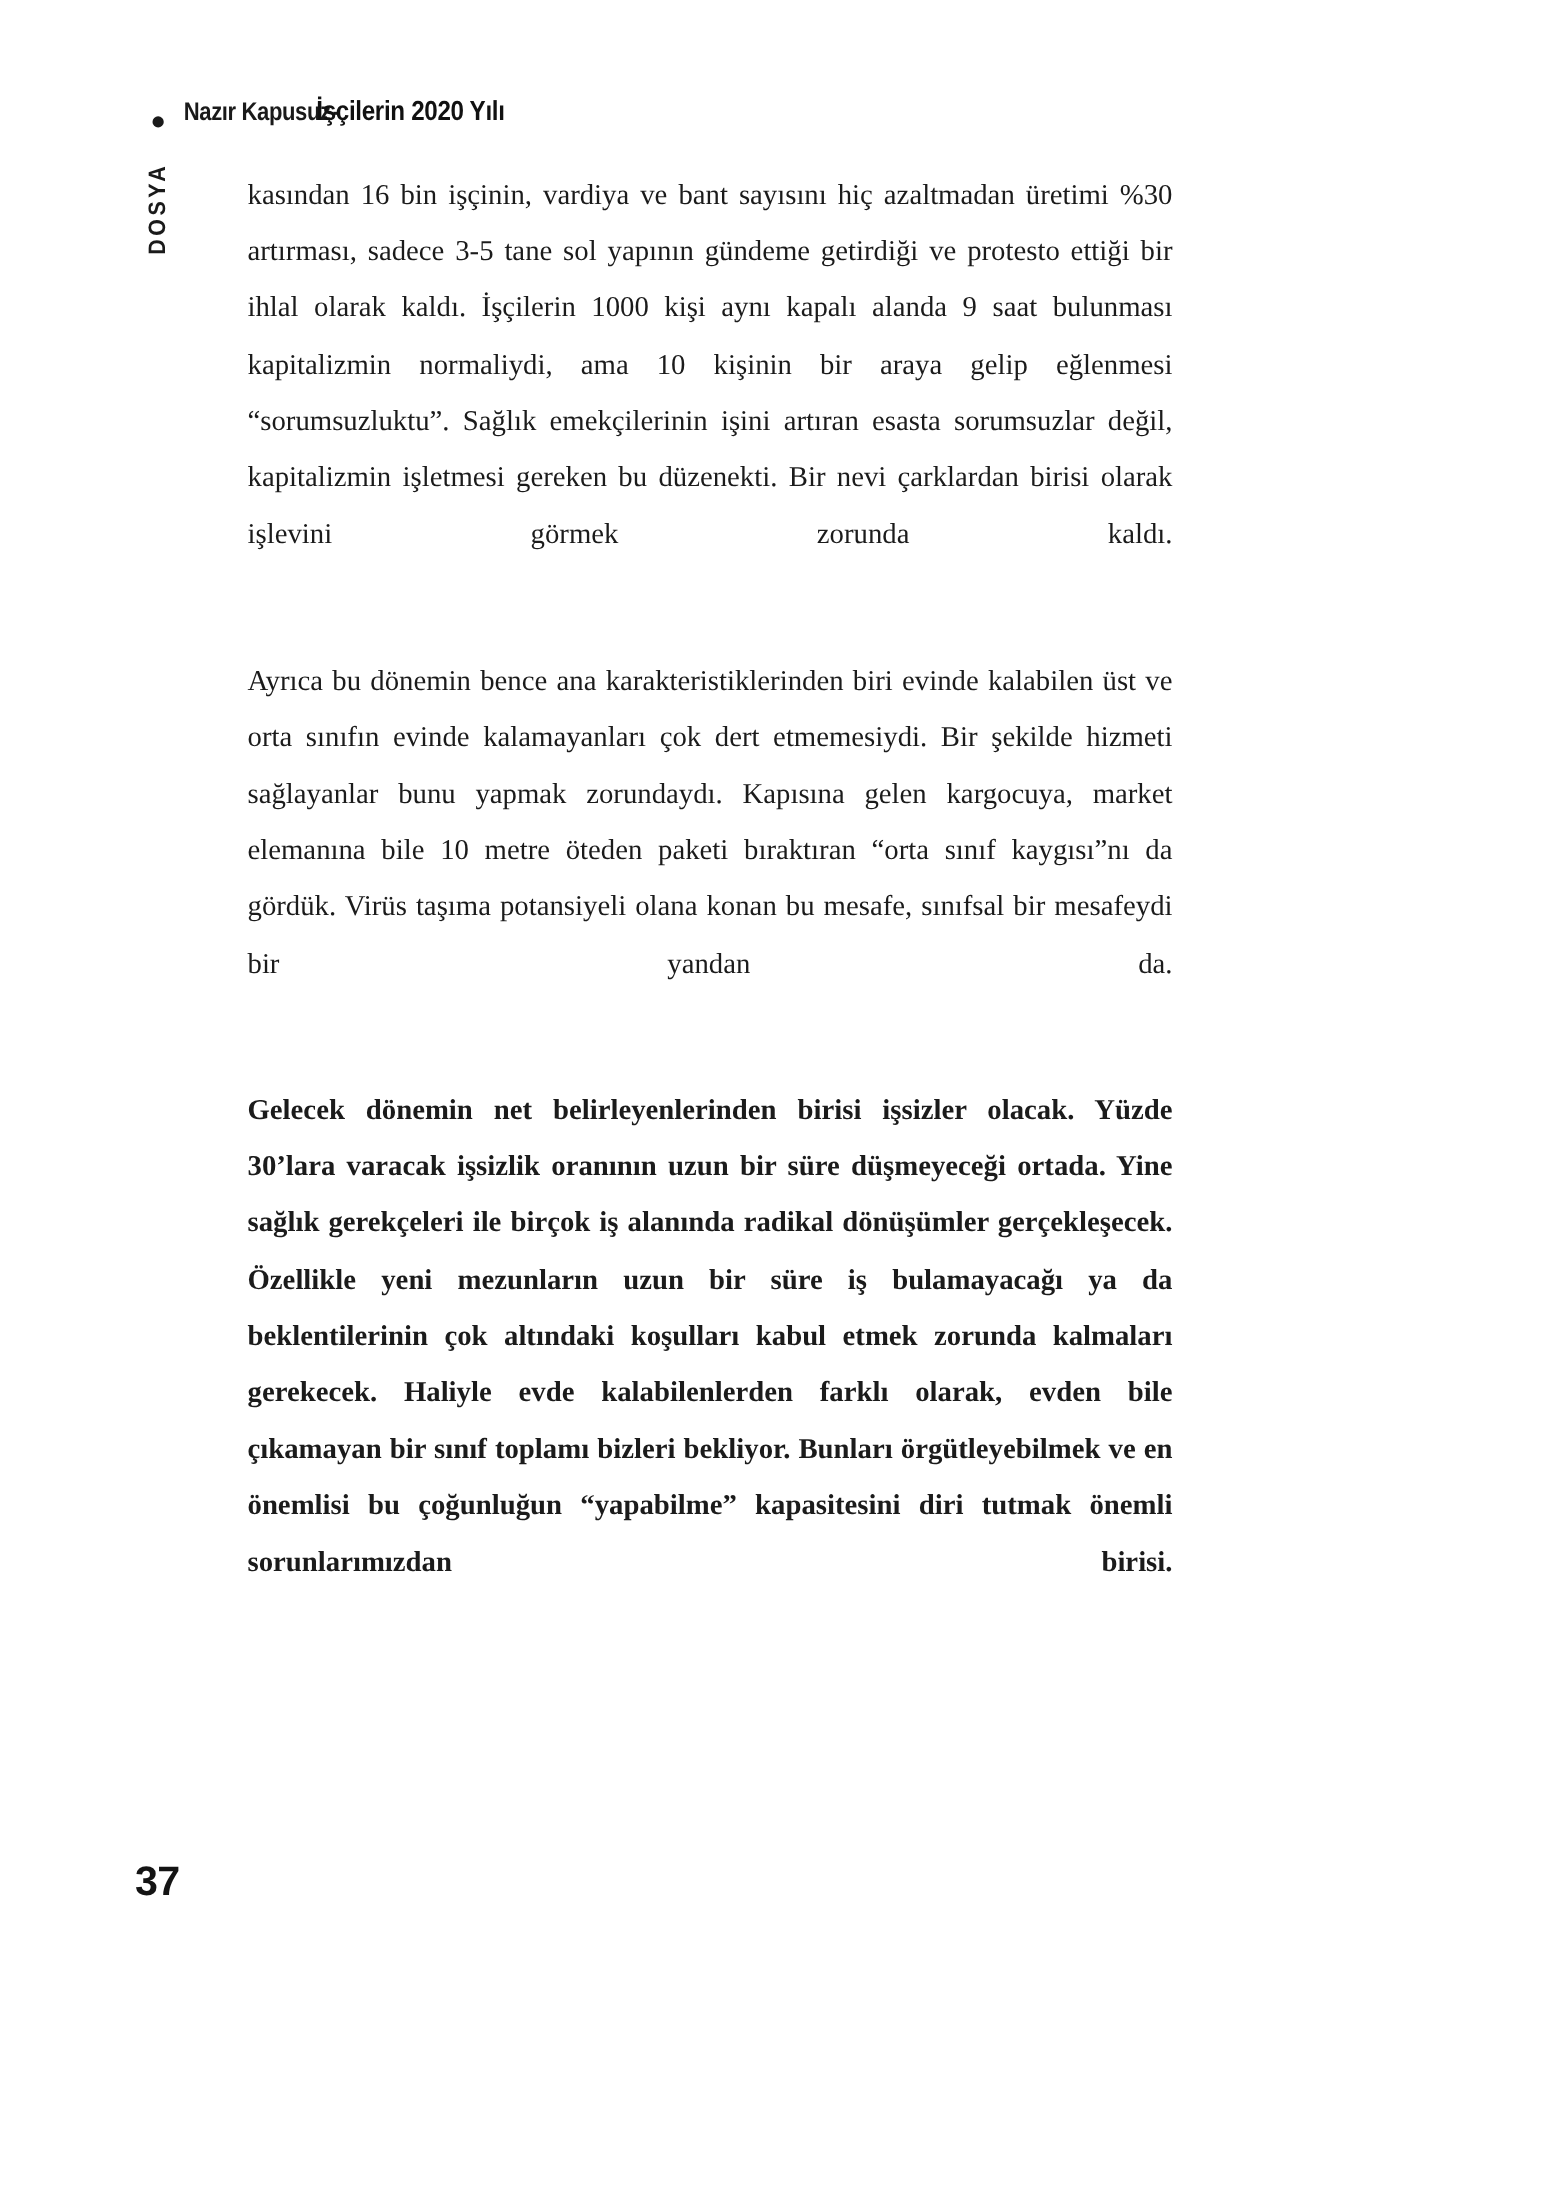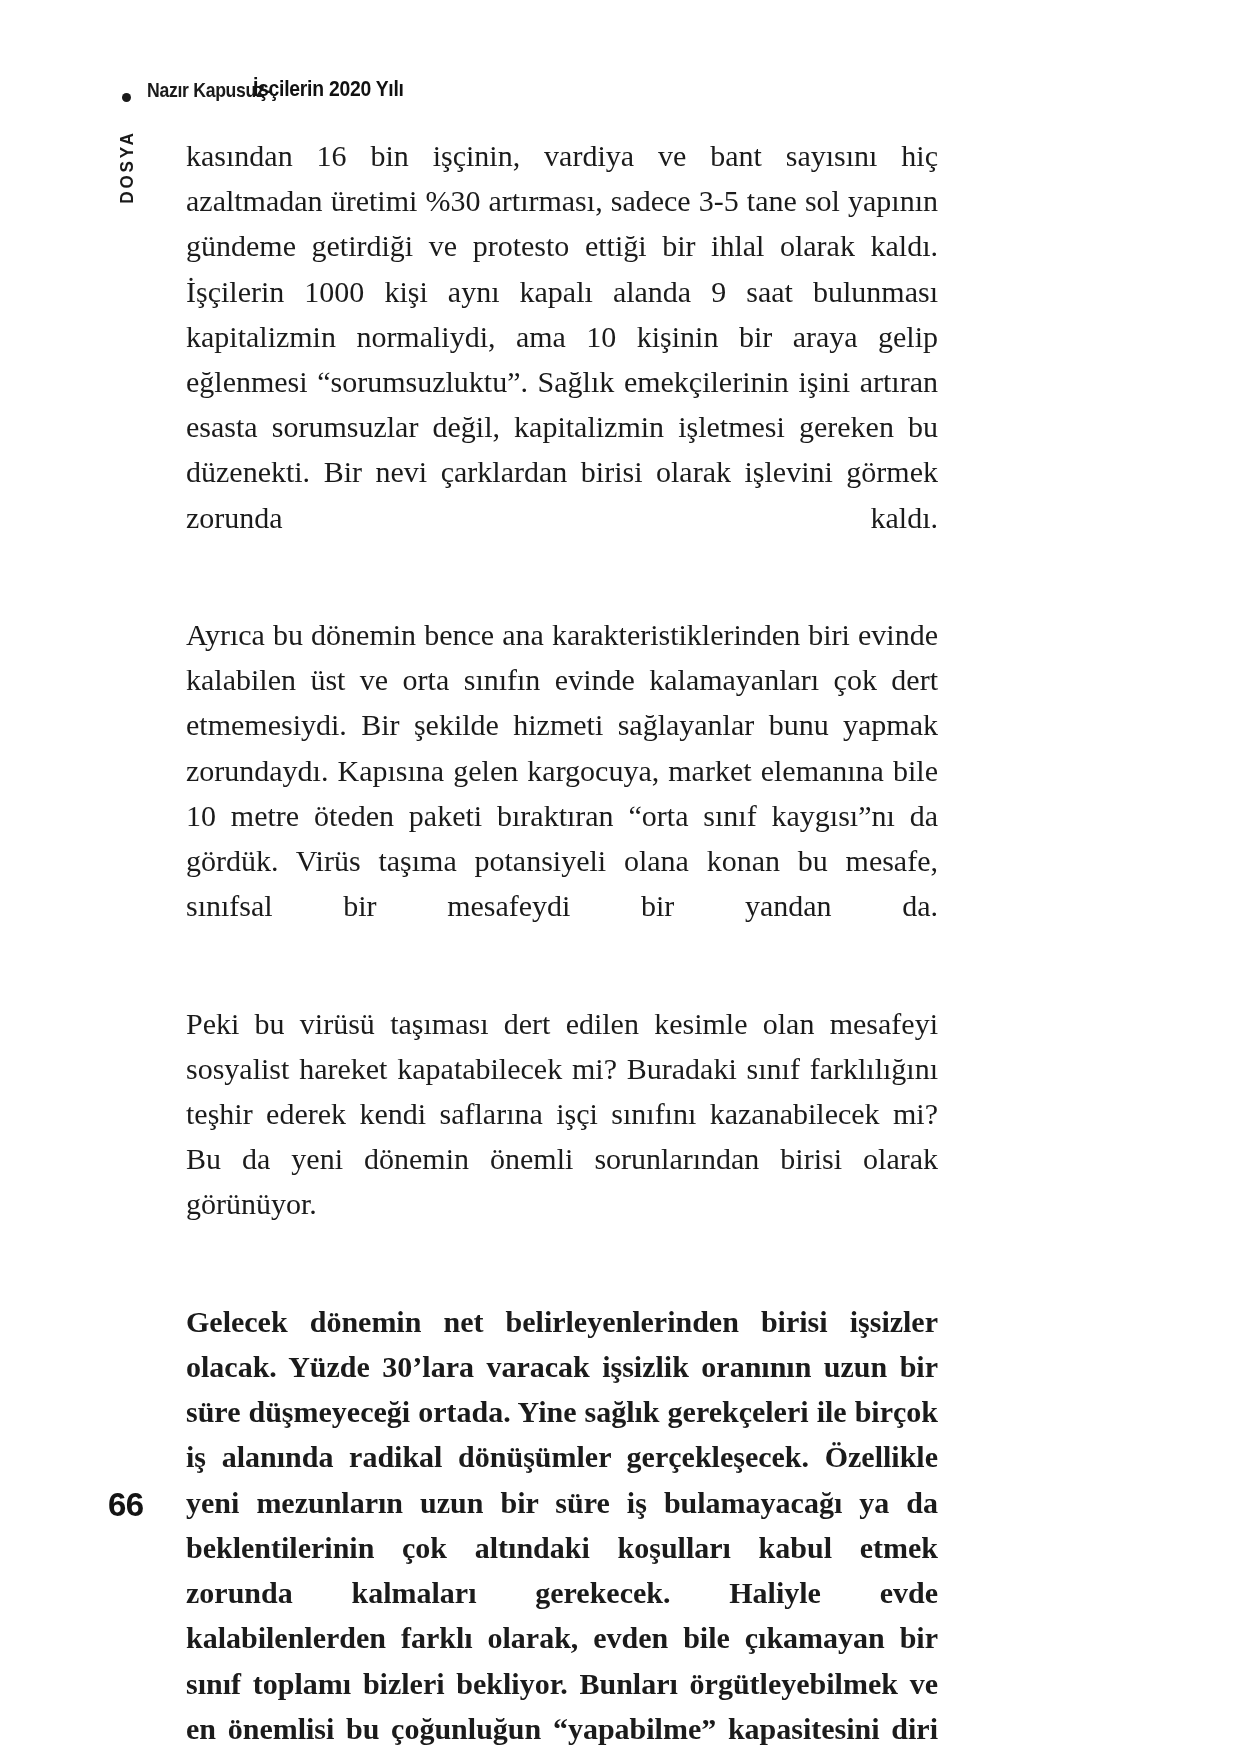--- a/index.html
+++ b/index.html
@@ -98,26 +98,26 @@
   
   .text-column {
     position: absolute;
     left: 186px;
     top: 133px;
     width: 752px;
   }
 
   .body-par {
     font-family: "Liberation Serif", "DejaVu Serif", serif;
-    font-size: 30px;
+    font-size: 23px;
     line-height: 45.2px;
     color: #1b1b1b;
     text-align: justify;
     text-justify: inter-word;
-    margin: 0 0 27px 0;
+    margin: 0 0 27px 12px;
     hyphens: manual;
     -webkit-hyphens: manual;
     word-spacing: 0.2px;
   }
 
   .body-par:last-child {
     margin-bottom: 0;
     font-weight: bold;
   }
 
@@ -152,20 +152,19 @@
     <span class="head-title">İşçilerin 2020 Yılı</span>
   </div>
 
   <div class="section-tab">
     <div class="section-tab-label">DOSYA</div>
   </div>
 
   <div class="text-column">
     <p class="body-par">kasından 16 bin işçinin, vardiya ve bant sayısını hiç azaltmadan üretimi %30 artırması, sadece 3-5 tane sol yapının gündeme getirdiği ve protesto ettiği bir ihlal olarak kaldı. İşçilerin 1000 kişi aynı kapalı alanda 9 saat bulunması kapitalizmin normaliydi, ama 10 kişinin bir araya gelip eğlenmesi “sorumsuzluktu”. Sağlık emekçilerinin işini artıran esasta sorumsuzlar değil, kapitalizmin işletmesi gereken bu düzenekti. Bir nevi çarklardan birisi olarak işlevini görmek zorunda kaldı.</p>
     <p class="body-par">Ayrıca bu dönemin bence ana karakteristiklerinden biri evinde kalabilen üst ve orta sınıfın evinde kalamayanları çok dert etmemesiydi. Bir şekilde hizmeti sağlayanlar bunu yapmak zorundaydı. Kapısına gelen kargocuya, market elemanına bile 10 metre öteden paketi bıraktıran “orta sınıf kaygısı”nı da gördük. Virüs taşıma potansiyeli olana konan bu mesafe, sınıfsal bir mesafeydi bir yandan da.</p>
-    <p class="body-par">Peki bu virüsü taşıması dert edilen kesimle olan mesafeyi sosyalist hareket kapatabilecek mi? Buradaki sınıf farklılığını teşhir ederek kendi saflarına işçi sınıfını kazanabilecek mi? Bu da yeni dönemin önemli sorunlarından birisi olarak görünüyor.</p>
     <p class="body-par">Gelecek dönemin net belirleyenlerinden birisi işsizler olacak. Yüzde 30’lara varacak işsizlik oranının uzun bir süre düşmeyeceği ortada. Yine sağlık gerekçeleri ile birçok iş alanında radikal dönüşümler gerçekleşecek. Özellikle yeni mezunların uzun bir süre iş bulamayacağı ya da beklentilerinin çok altındaki koşulları kabul etmek zorunda kalmaları gerekecek. Haliyle evde kalabilenlerden farklı olarak, evden bile çıkamayan bir sınıf toplamı bizleri bekliyor. Bunları örgütleyebilmek ve en önemlisi bu çoğunluğun “yapabilme” kapasitesini diri tutmak önemli sorunlarımızdan birisi.</p>
 
   </div>
 
-  <div class="folio">66</div>
+  <div class="folio">37</div>
 
 </div>
 
 </body></html>

